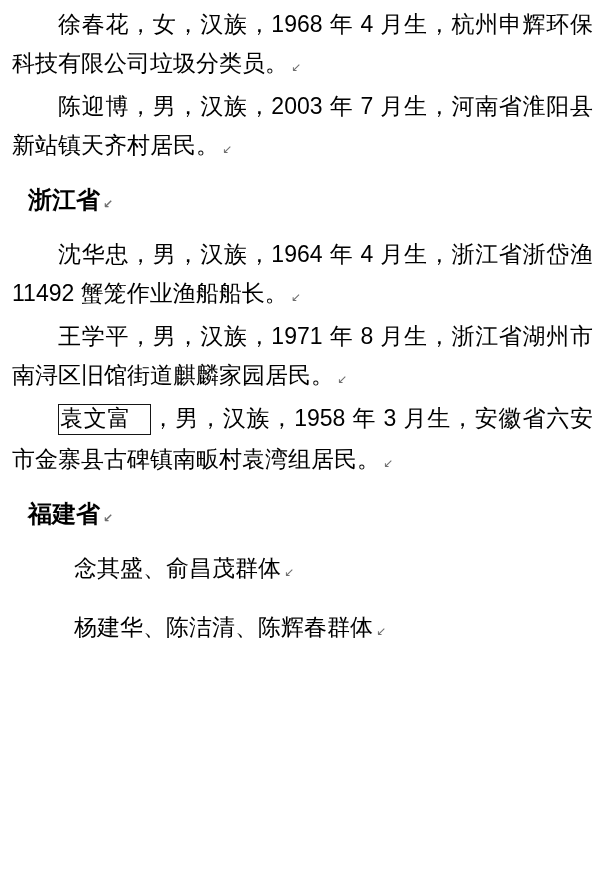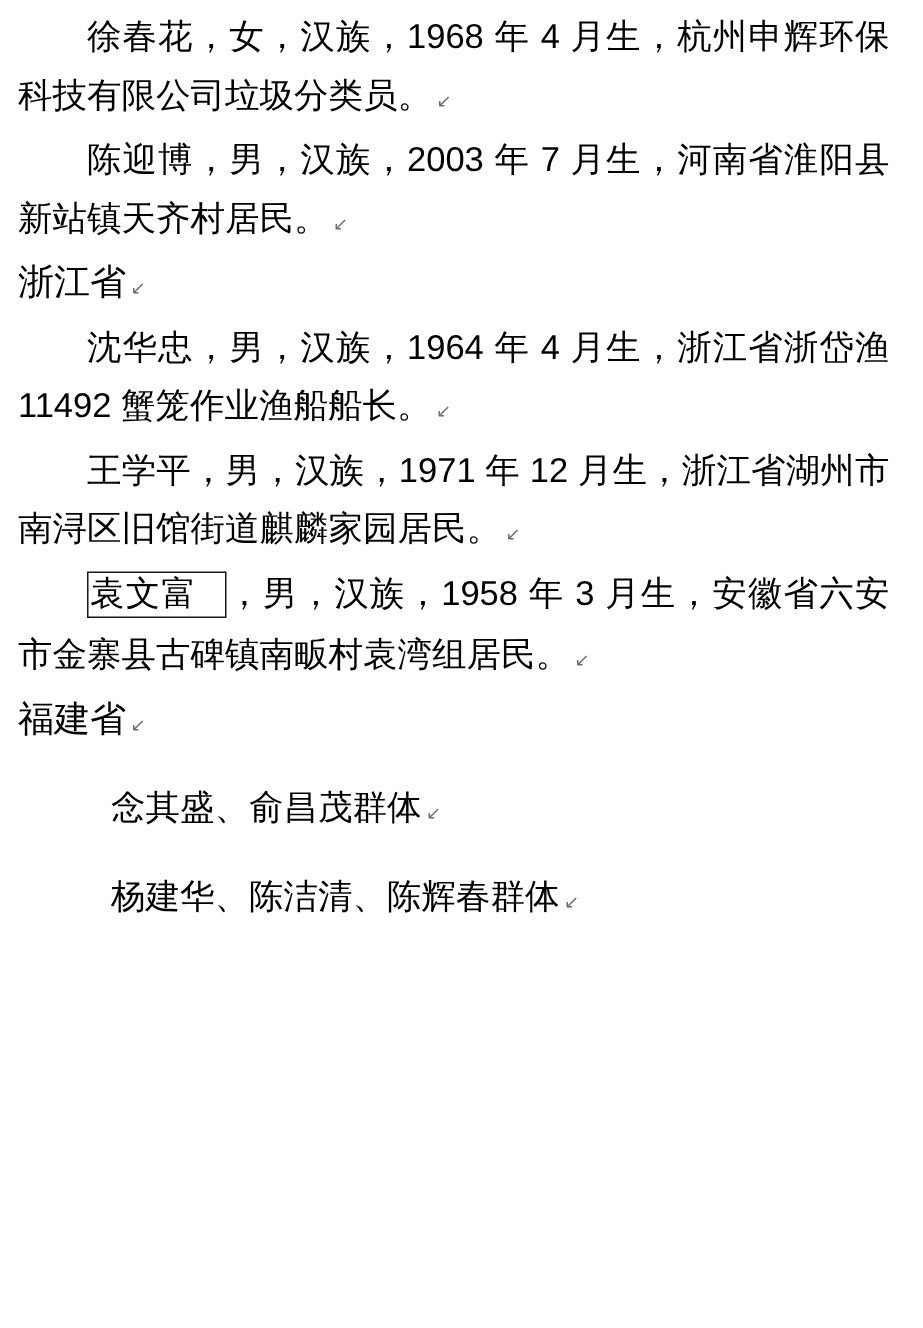--- a/index.html
+++ b/index.html
@@ -30,25 +30,25 @@
   }
   .fangsong {
     font-family: "DejaVu Serif", serif;
     letter-spacing: 2.5px;
   }
   .kai {
     font-family: "DejaVu Serif", serif;
     letter-spacing: 2px;
   }
   .province-heading {
-    margin: 0;
+    margin: 16px;
     text-indent: 0;
     font-size: 24px;
-    line-height: 39px;
-    font-weight: normal;
+    line-height: 29px;
+    font-weight: bold;
     font-family: "DejaVu Serif", serif;
   }
   .group-heading {
     margin: 16px;
     text-indent: 2em;
     font-family: "Liberation Sans", sans-serif;
   }
   .pmark {
     font-size: 12px;
     color: #6e6e6e;
@@ -68,21 +68,21 @@
 <div class="doc">
 
   <p class="para sans"><span>徐春花，女，汉族，1968 年 4 月生，杭州申辉环保科技有限公司垃圾分类员。</span><span class="pmark">↙</span></p>
 
   <p class="para sans"><span>陈迎博，男，汉族，2003 年 7 月生，河南省淮阳县新站镇天齐村居民。</span><span class="pmark">↙</span></p>
 
   <h2 class="province-heading"><span>浙江省</span><span class="pmark">↙</span></h2>
 
   <p class="para sans"><span>沈华忠，男，汉族，1964 年 4 月生，浙江省浙岱渔 11492 蟹笼作业渔船船长。</span><span class="pmark">↙</span></p>
 
-  <p class="para sans"><span>王学平，男，汉族，1971 年 12 月生，浙江省湖州市南浔区旧馆街道麒麟家园居民。</span><span class="pmark">↙</span></p>
+  <p class="para sans"><span>王学平，男，汉族，1971 年 8 月生，浙江省湖州市南浔区旧馆街道麒麟家园居民。</span><span class="pmark">↙</span></p>
 
 
   <p class="para sans"><span class="boxed-name">袁文富</span><span>，男，汉族，1958 年 3 月生，安徽省六安市金寨县古碑镇南畈村袁湾组居民。</span><span class="pmark">↙</span></p>
 
 
   <h2 class="province-heading"><span>福建省</span><span class="pmark">↙</span></h2>
 
   <p class="para group-heading"><span>念其盛、俞昌茂群体</span><span class="pmark">↙</span></p>
 
 

